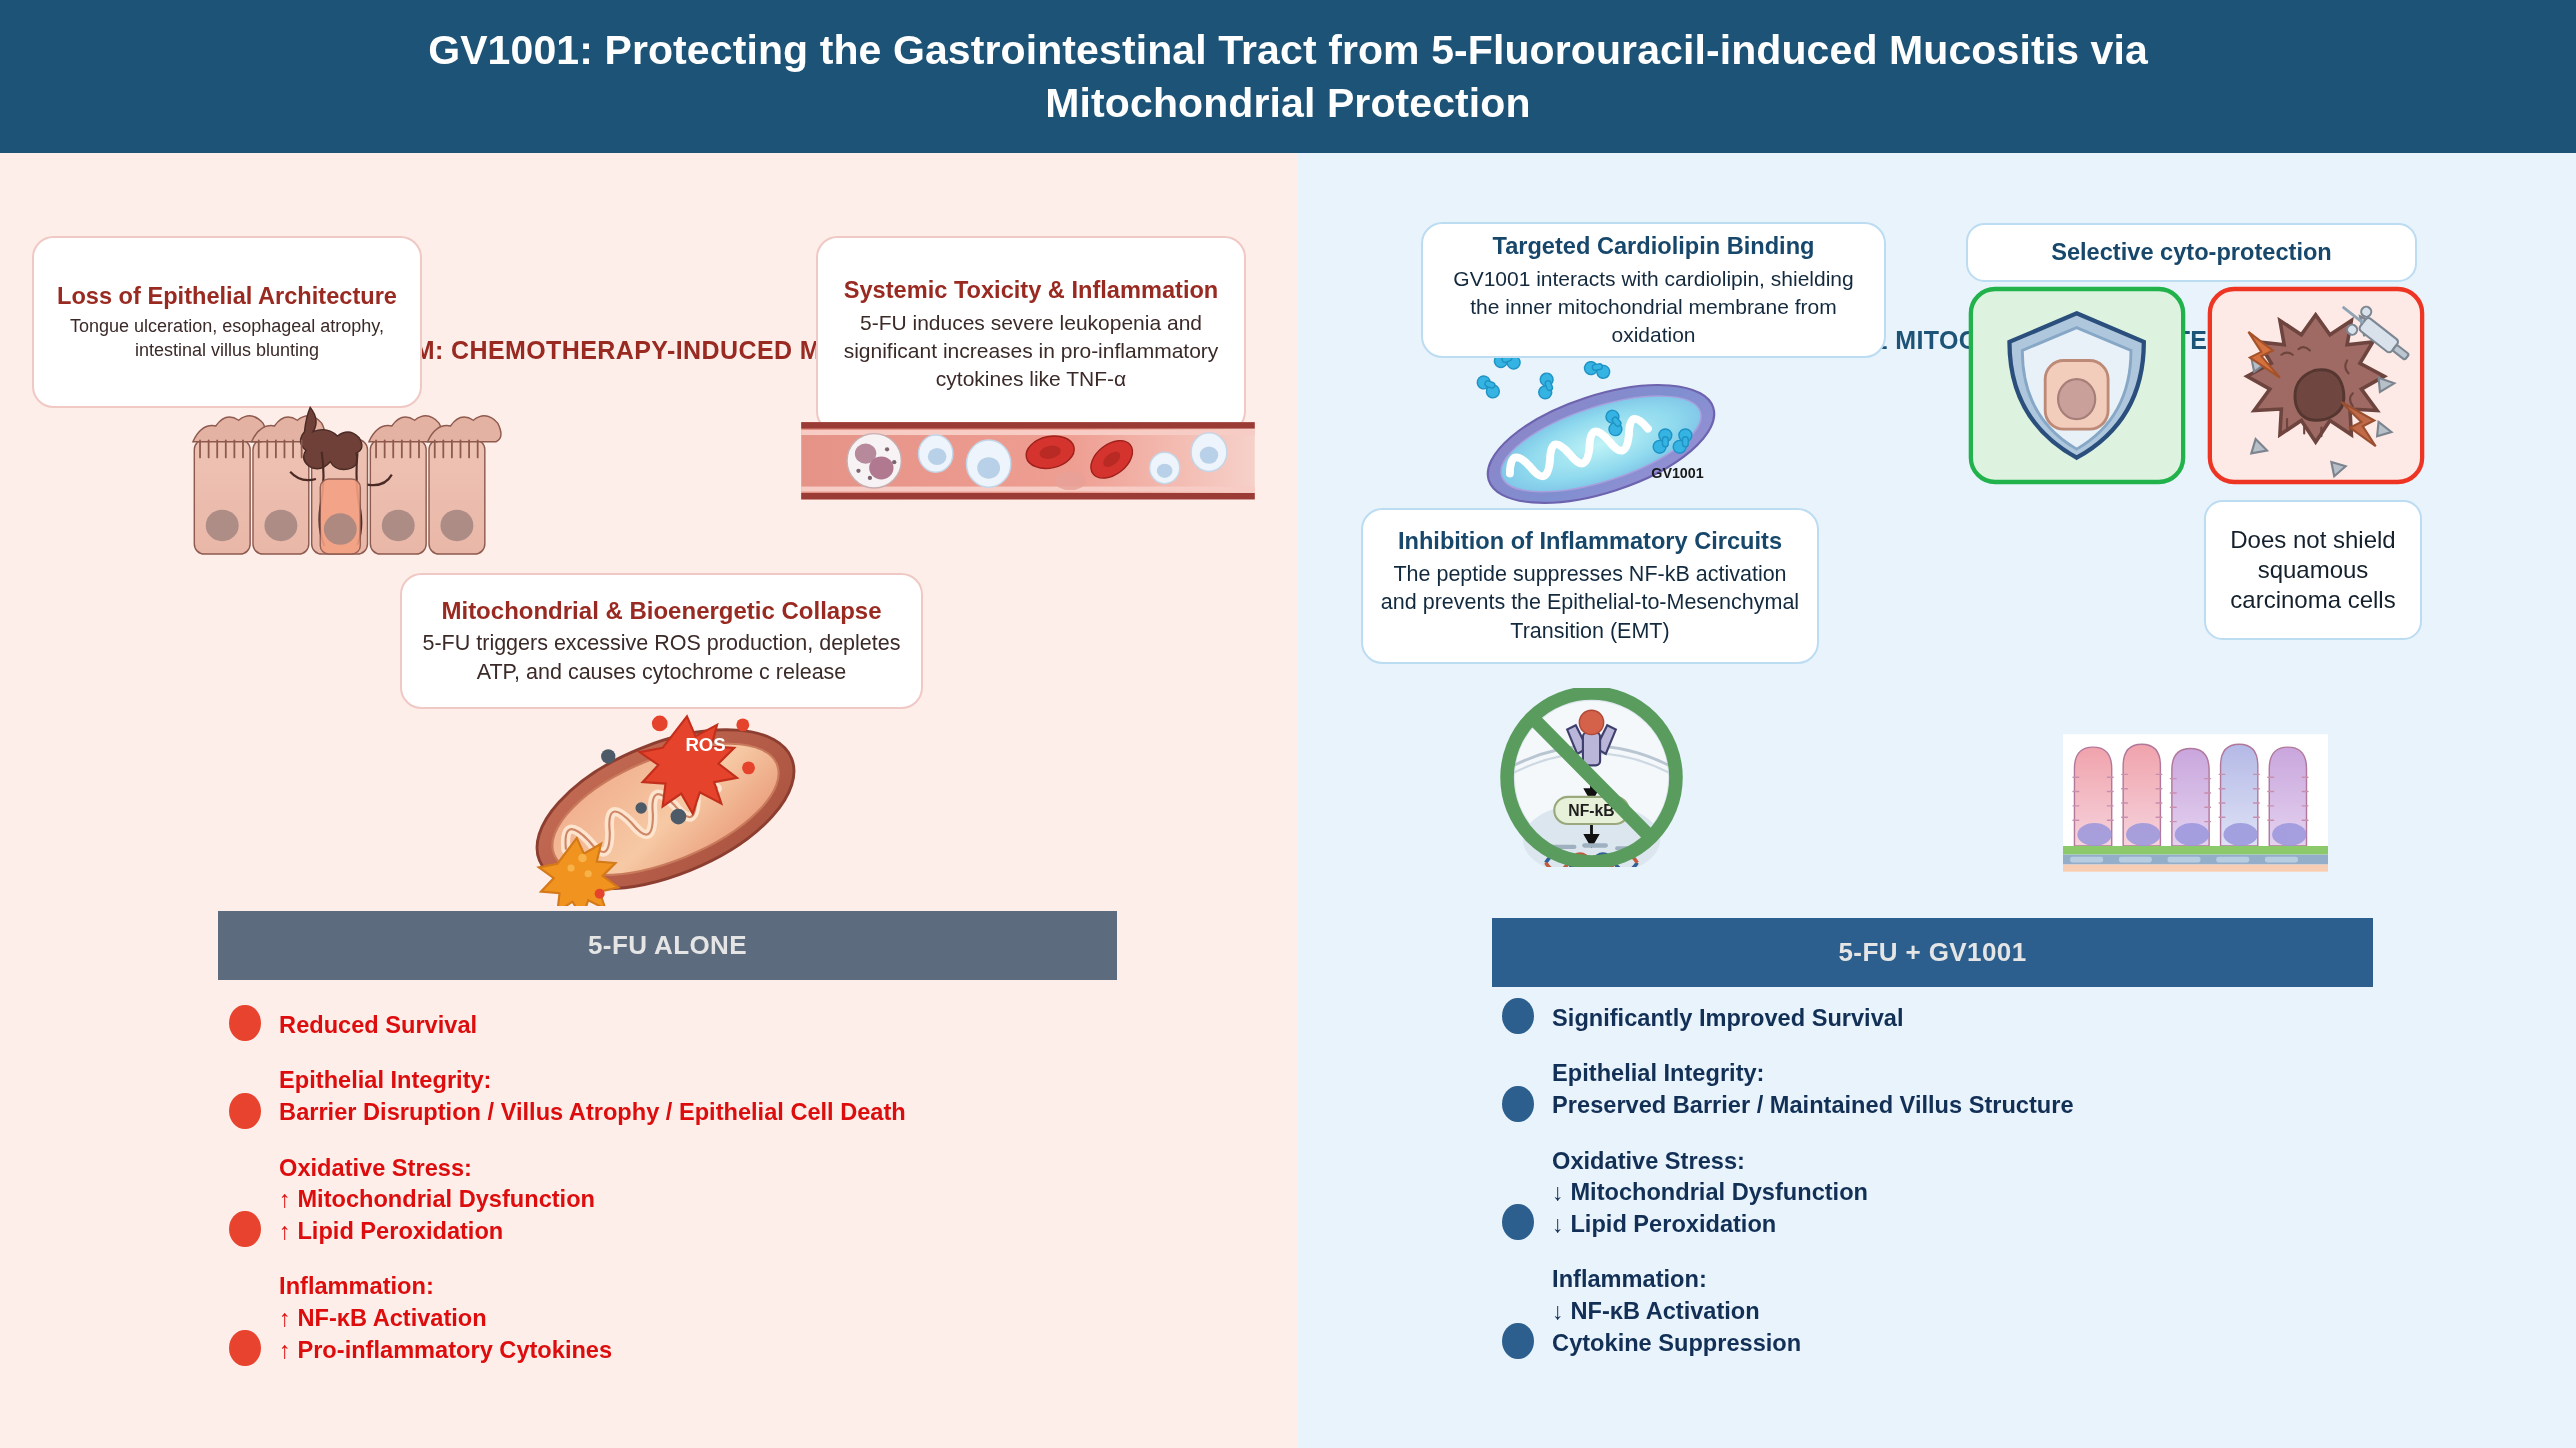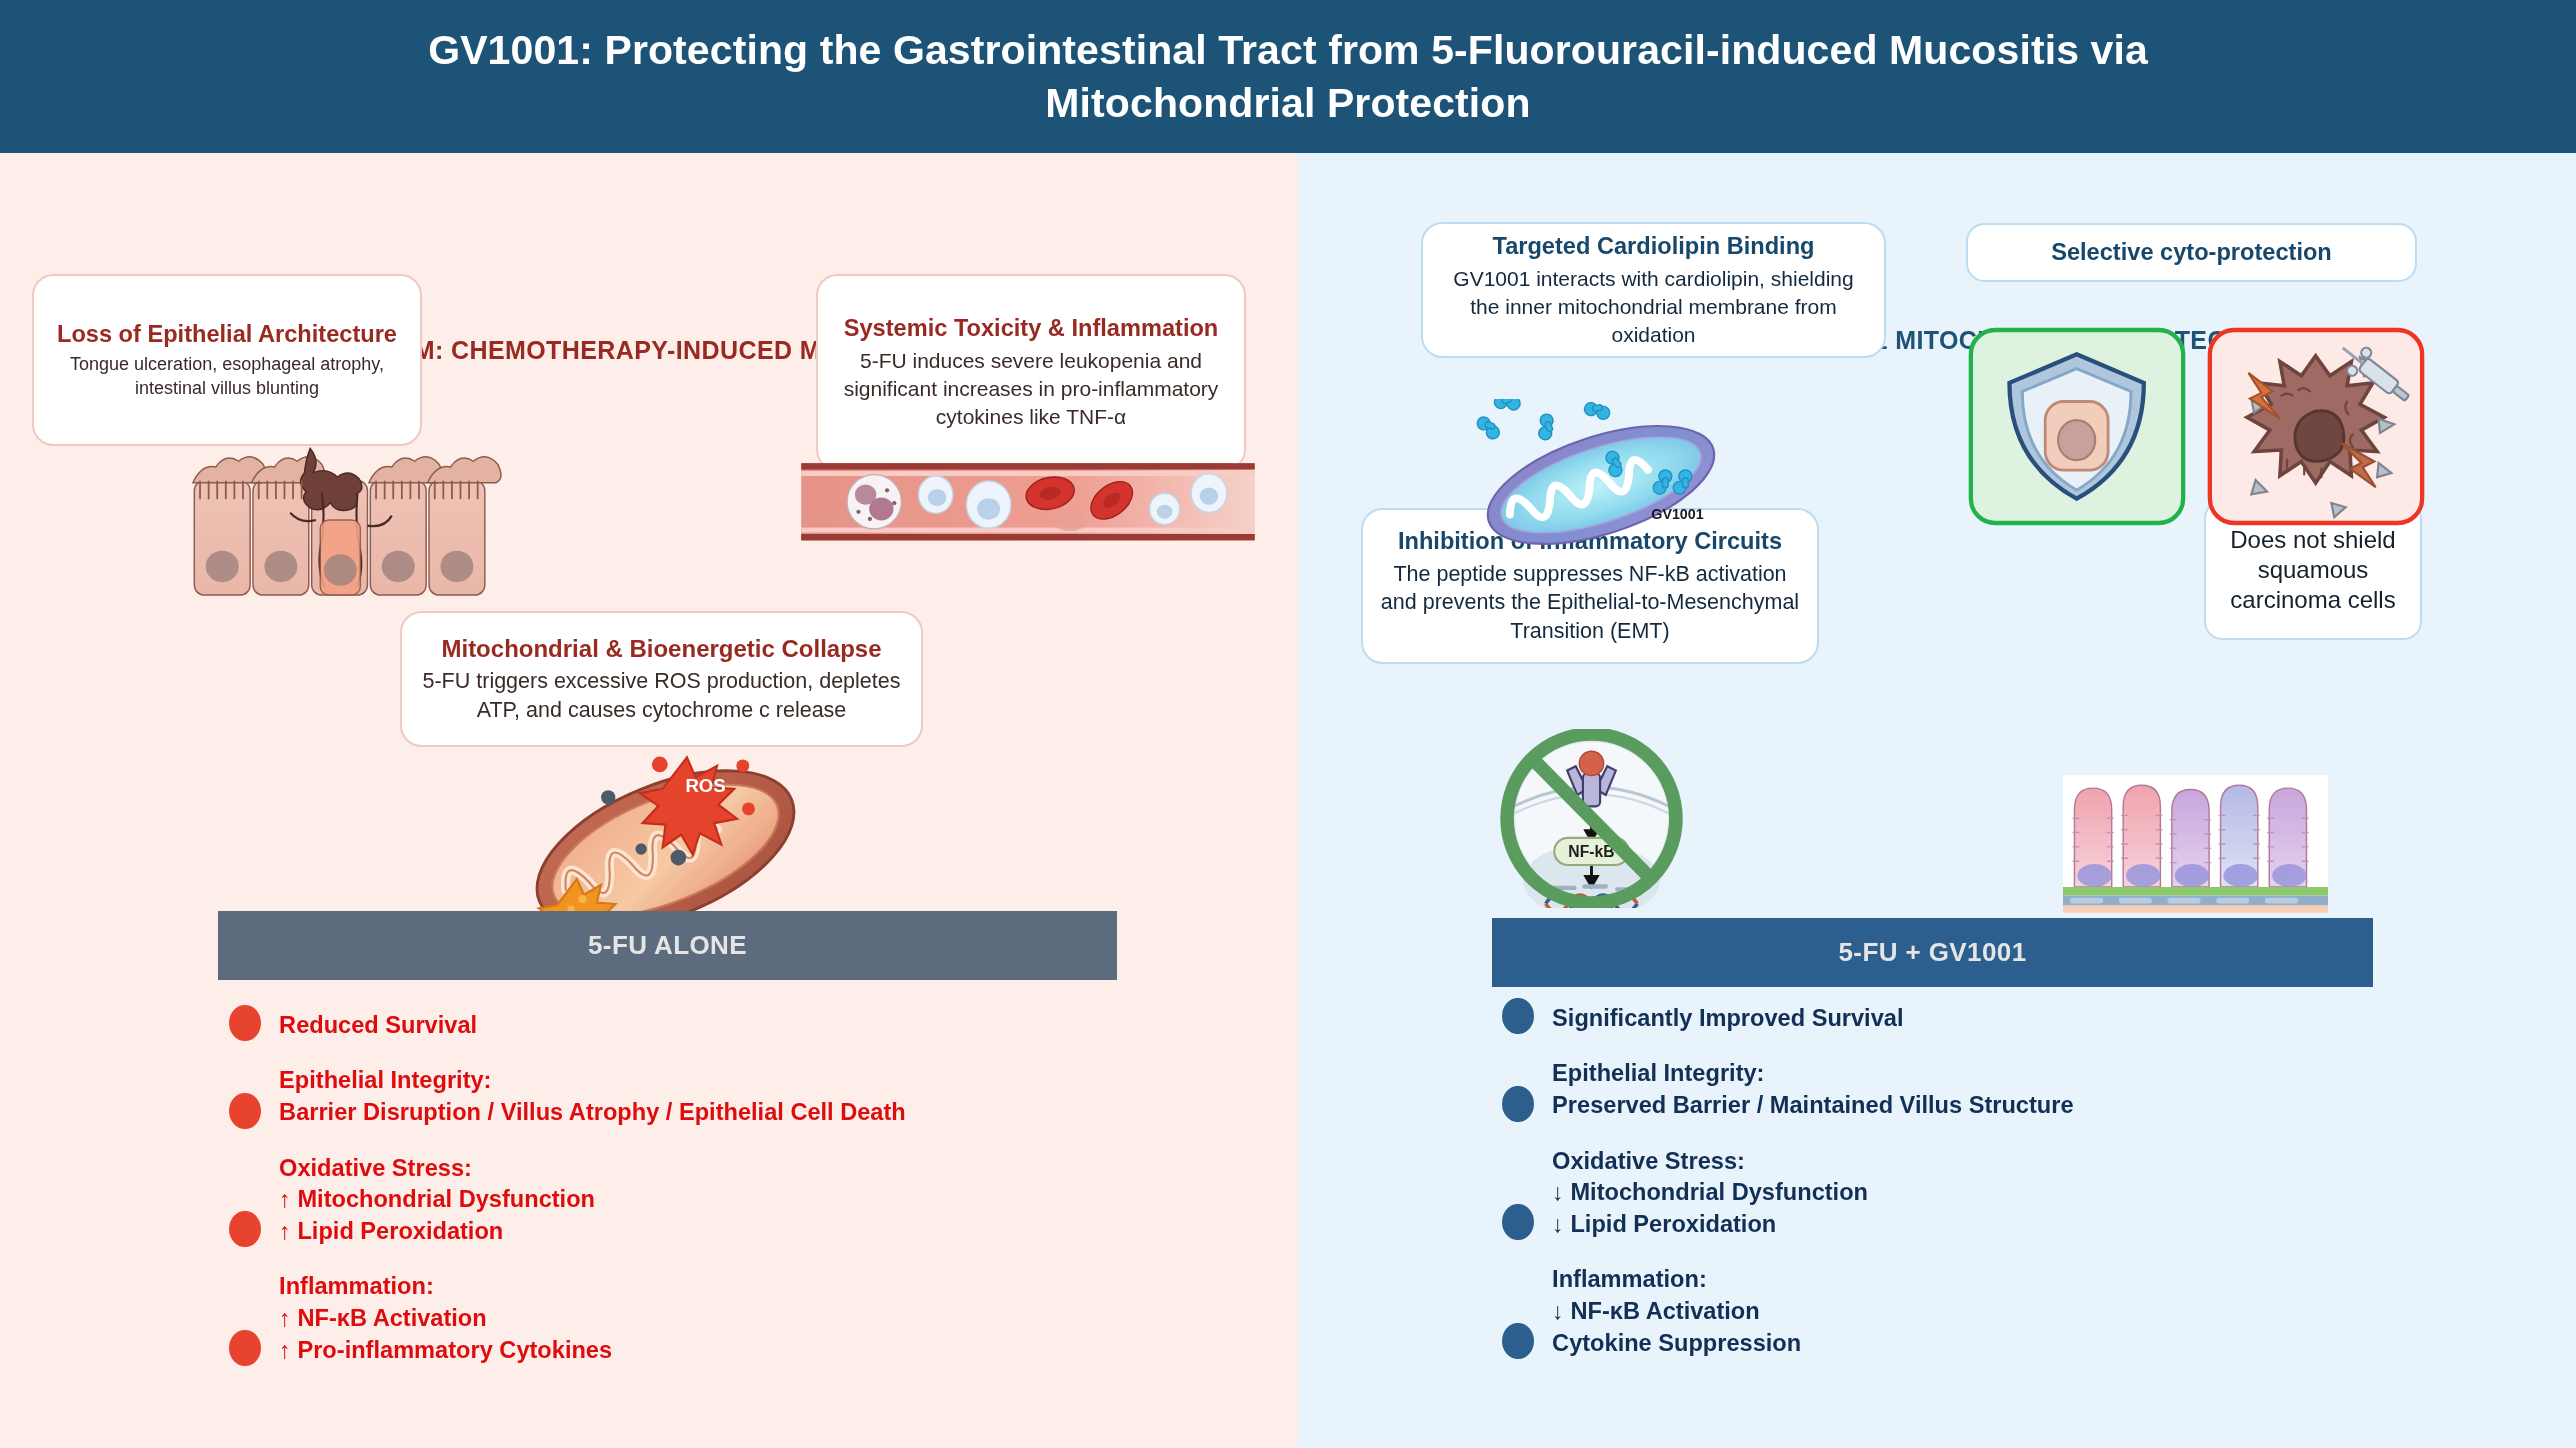--- a/index.html
+++ b/index.html
@@ -40,21 +40,21 @@
   .panel-head.left  { top: 183px; color: #992a21; }
   .panel-head.right { top: 173px; color: #1d5376; }
 
   
   .card {
     position: absolute; background: #ffffff;
     border-radius: 21.5px; padding: 11.5px 14.3px;
     display: flex; flex-direction: column; justify-content: center;
     text-align: center;
   }
-  .card.pink { border: 2.9px solid #f0c8c4; margin-top: 38px; }
+  .card.pink { border: 2.9px solid #f0c8c4; }
   .card.blue { border: 2.9px solid #bcdcf2; }
   .card .c-title {
     font-weight: bold; line-height: 1.22; margin-bottom: 4.3px;
   }
   .card .c-body { line-height: 1.33; }
   .card.pink .c-title { color: #992a21; }
   .card.pink .c-body  { color: #3a2a28; }
   .card.blue .c-title { color: #17476b; }
   .card.blue .c-body  { color: #13293d; }
 
@@ -118,21 +118,21 @@
     margin-right: 18.6px; margin-top: 4.3px;
   }
   #bullets-left  .dot { background: #e8432f; }
   #bullets-right .dot { background: #2c5f8e; }
   .blines { display: flex; flex-direction: column; }
   .blines span { font-size: 23.6px; font-weight: bold; line-height: 1.34; white-space: nowrap; }
   #bullets-left  .blines span { color: #dd0d0d; }
   #bullets-right .blines span { color: #122f56; }
 
   
-  .art { position: absolute; margin-top: 41px; }
+  .art { position: absolute; }
   #art-epithelium { left: 180px;  top: 400px;  width: 322px; height: 165px; }
   #art-vessel     { left: 801px; top: 415px;  width: 454px; height: 93px; }
   #art-mito-bad   { left: 508px;  top: 702px;  width: 315px; height: 204px; }
   #art-mito-good  { left: 1458px; top: 358px;  width: 286px; height: 154px; }
   #art-nfkb       { left: 1477px; top: 688px;  width: 229px; height: 179px; }
   #art-shield     { left: 1968px; top: 286px;  width: 218px; height: 199px; }
   #art-cancer     { left: 2207px; top: 286px;  width: 218px; height: 199px; }
   #art-villi      { left: 2063px; top: 734px; width: 265px; height: 138px; }
   .art svg { display: block; width: 100%; height: 100%; }
 </style>

